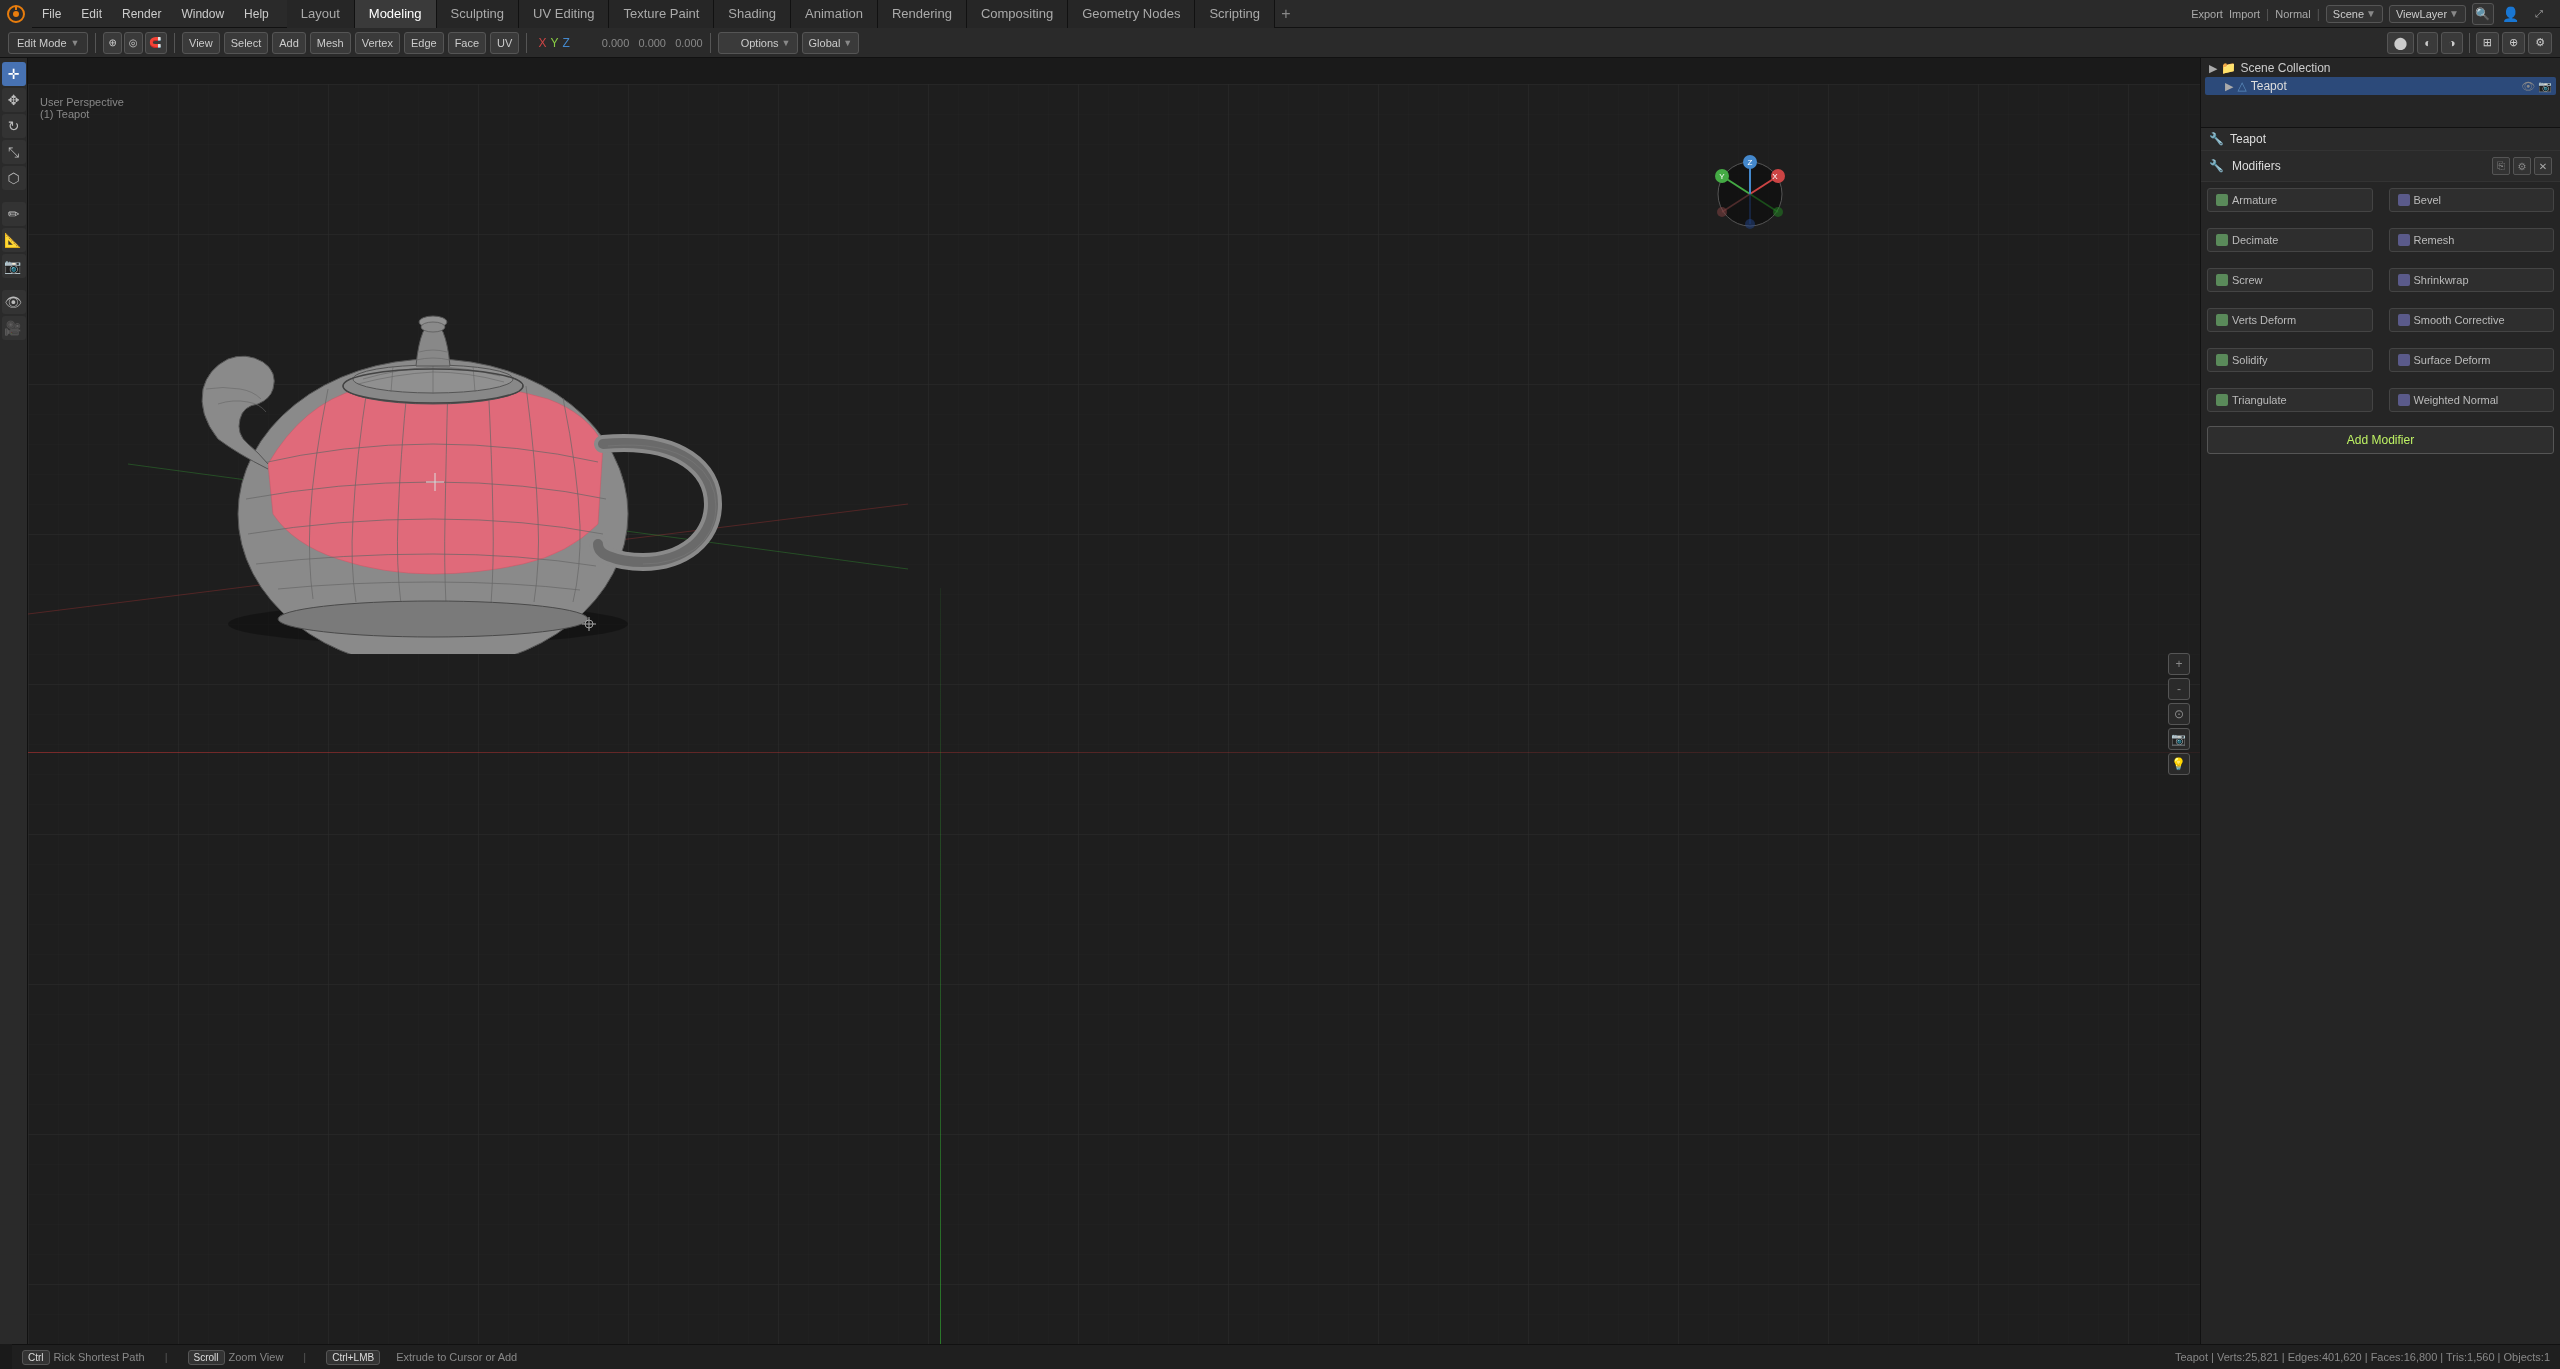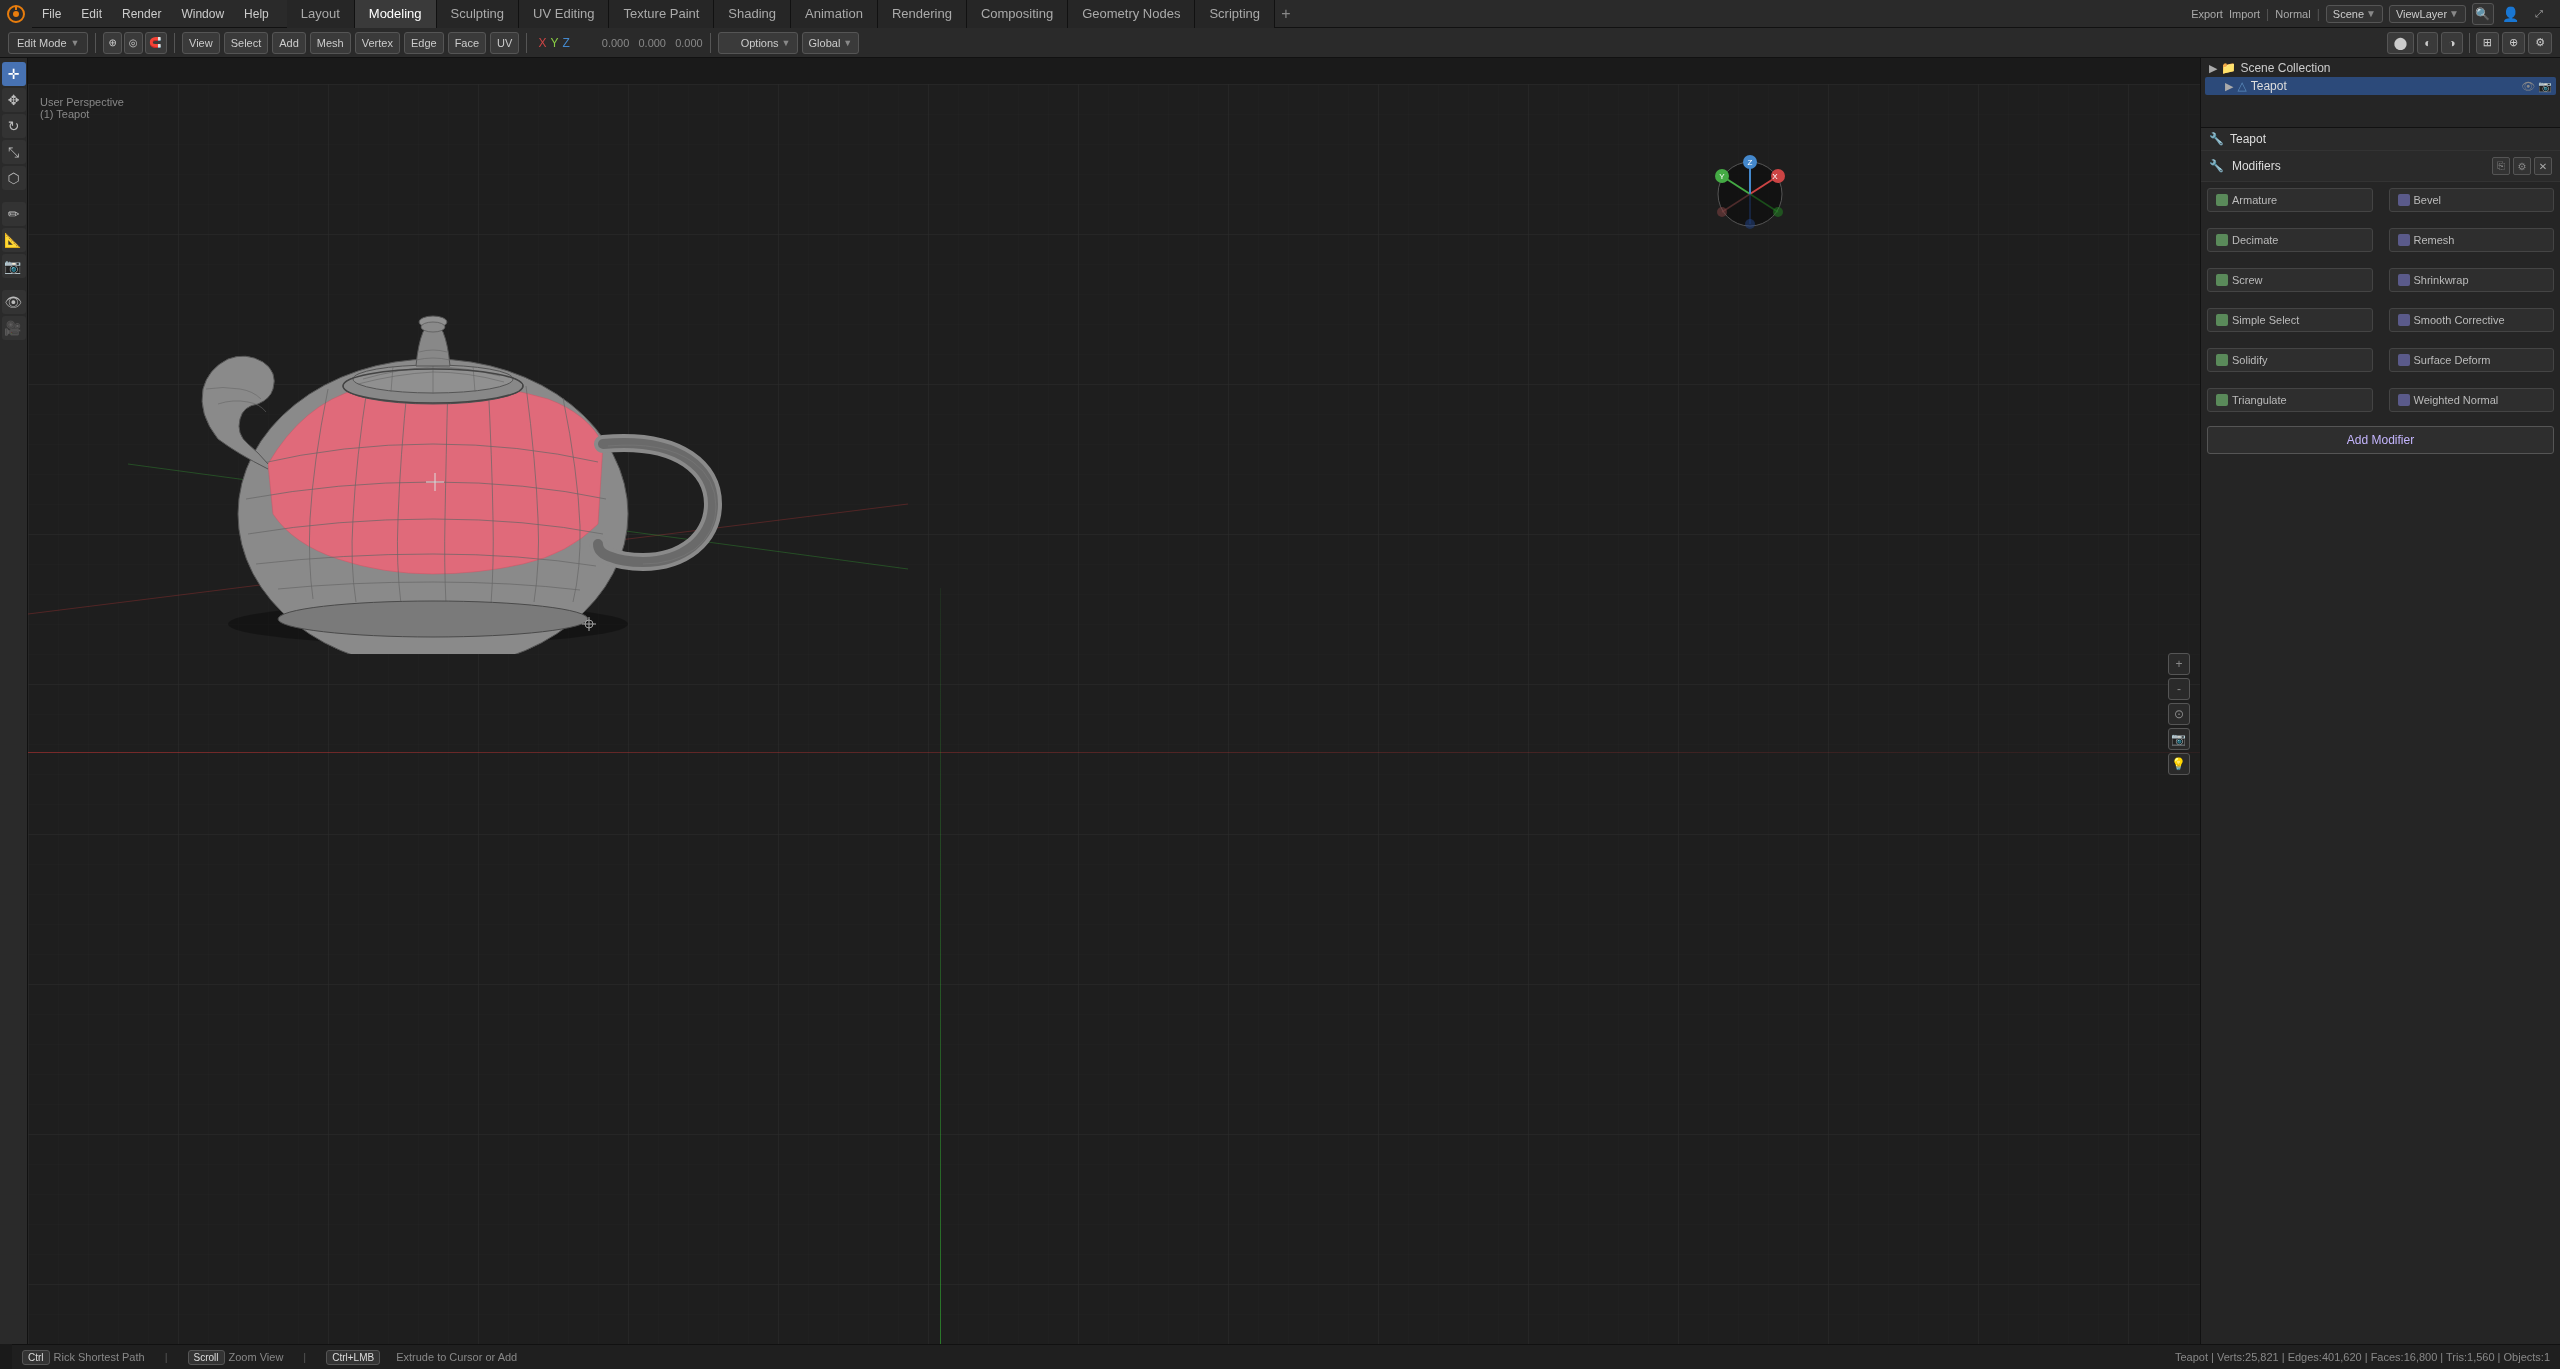--- a/index.html
+++ b/index.html
@@ -224,21 +224,21 @@
       gap: 4px;
     }
 
     
     #add-modifier-btn {
       margin: 8px 6px;
       padding: 6px;
       background: #2e2e2e;
       border: 1px solid #555;
       border-radius: 3px;
-      color: #c4b5fd;
+      color: #bef264;
       font-size: 12px;
       cursor: pointer;
       text-align: center;
     }
 
     
     #status-bar {
       position: absolute;
       bottom: 0; left: 12px; right: 0;
       height: 25px;
@@ -687,21 +687,21 @@
       <div style="width:12px; height:12px; background:#5a8a5a; border-radius:2px;"></div>
       <span>Screw</span>
     </div>
     <div class="mod-btn">
       <div style="width:12px; height:12px; background:#5a5a8a; border-radius:2px;"></div>
       <span>Shrinkwrap</span>
     </div>
 
     <div class="mod-btn">
       <div style="width:12px; height:12px; background:#5a8a5a; border-radius:2px;"></div>
-      <span>Simple Select</span>
+      <span>Verts Deform</span>
     </div>
     <div class="mod-btn">
       <div style="width:12px; height:12px; background:#5a5a8a; border-radius:2px;"></div>
       <span>Smooth Corrective</span>
     </div>
 
     <div class="mod-btn">
       <div style="width:12px; height:12px; background:#5a8a5a; border-radius:2px;"></div>
       <span>Solidify</span>
     </div>

